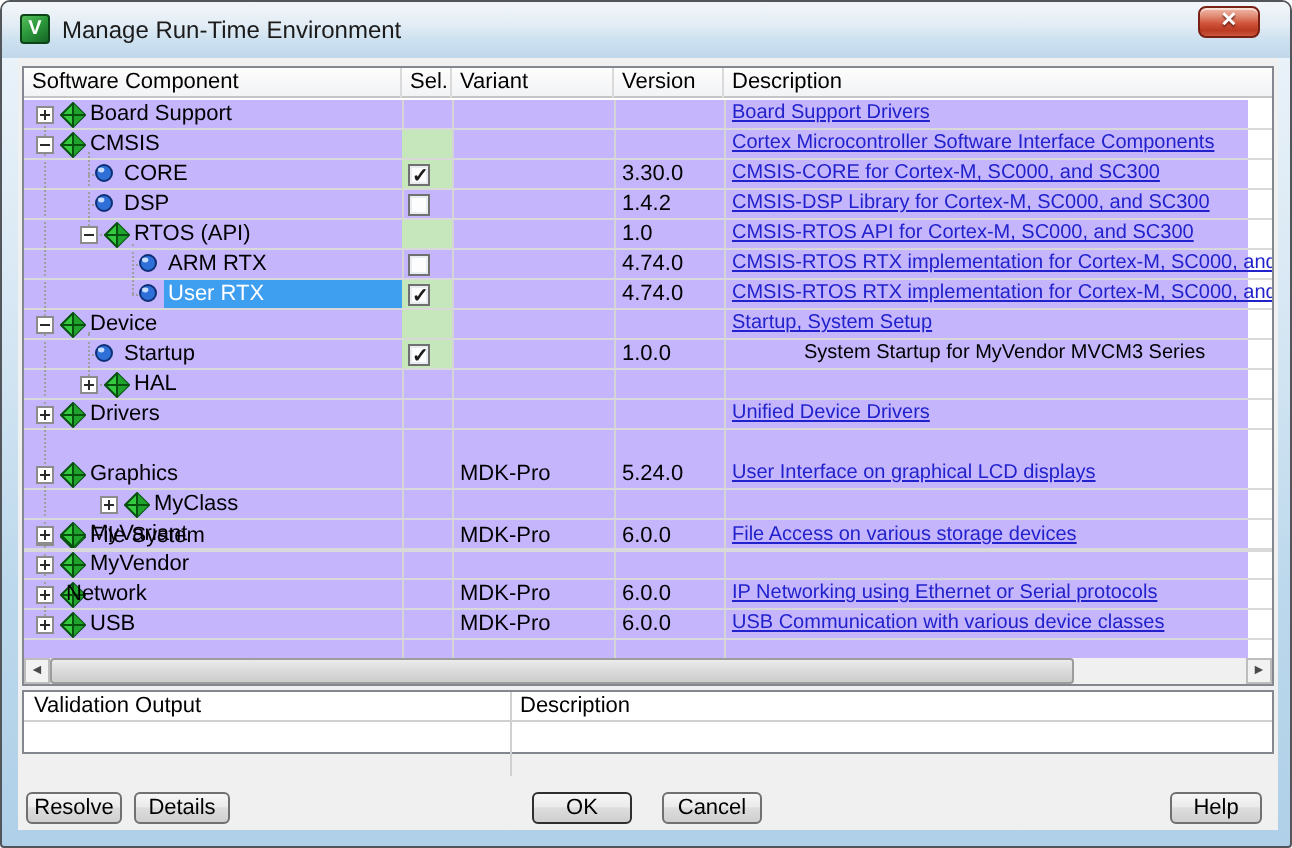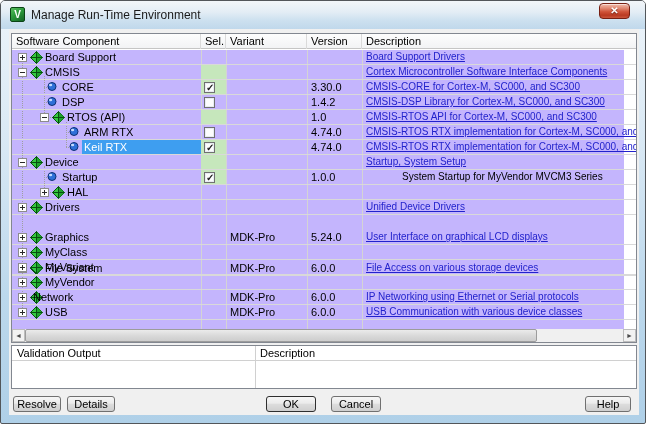--- a/index.html
+++ b/index.html
@@ -61,21 +61,21 @@
   .cb.checked::after{content:"\2713";position:absolute;left:1px;top:-1px;
     font-size:10px;font-weight:bold;color:#1B1B1B;}
   
   .hscroll{position:absolute;left:0;top:295px;width:624px;height:13px;background:#F0F0F0;}
   .sbtn{position:absolute;top:0;width:13px;height:13px;background:#F2F2F2;border:1px solid #BDBDBD;
     color:#4A4A4A;font-size:7px;line-height:11px;text-align:center;}
   .sbtn.left{left:0;} .sbtn.right{right:0;}
   .sthumb{position:absolute;left:13px;top:0;width:512px;height:13px;border-radius:2px;
     background:linear-gradient(180deg,#EBEBEB,#DADADA 50%,#CDCDCD);border:1px solid #9C9C9C;}
   
-  .vpanel{position:absolute;left:2px;top:316px;width:626px;height:44px;background:#fff;
+  .vpanel{position:absolute;left:2px;top:316px;width:626px;height:32px;background:#fff;
     border:1px solid #828790;}
   .vpanel .vh{position:absolute;top:1px;font-size:11px;color:#000;}
   .vh.l{left:5px;} .vh.r{left:248px;}
   .vpanel .hdiv{position:absolute;left:0;top:14px;width:624px;height:1px;background:#D0D0D0;}
   .vpanel .vdiv{position:absolute;left:243px;top:0;width:1px;height:42px;background:#D0D0D0;}
   
   .btn{position:absolute;top:367px;height:16px;font-size:11px;color:#000;text-align:center;
     line-height:14px;border:1px solid #707070;border-radius:3px;cursor:default;
     background:linear-gradient(180deg,#F6F6F6 0%,#EBEBEB 45%,#DDDDDD 50%,#CFCFCF 100%);}
   .btn.default{border-color:#2F2F2F;}
@@ -210,21 +210,21 @@
             <div class="cell c-var"></div>
             <div class="cell c-ver">4.74.0</div>
             <div class="cell c-desc"><a href="#">CMSIS-RTOS RTX implementation for Cortex-M, SC000, and SC300</a></div>
           </div>
           <div class="trow" style="top: 90px;">
             <div class="cell c-tree">
               <span class="ticon" style="left: 57px;"><svg width="10" height="11" viewBox="0 0 10 11">
                   <circle cx="5" cy="5.5" r="4" fill="#2E6FD8" stroke="#0E2F73"></circle>
                   <ellipse cx="3.6" cy="4" rx="1.6" ry="1.2" fill="#C6DCFF"></ellipse>
                 </svg></span>
-              <span class="tlabel selected" style="left: 70px;">Keil RTX</span>
+              <span class="tlabel selected" style="left: 70px;">User RTX</span>
             </div>
             <div class="cell c-sel green">
               <span class="cb checked"></span>
             </div>
             <div class="cell c-var"></div>
             <div class="cell c-ver">4.74.0</div>
             <div class="cell c-desc"><a href="#">CMSIS-RTOS RTX implementation for Cortex-M, SC000, and SC300</a></div>
           </div>
           <div class="trow" style="top: 105px;">
             <div class="cell c-tree">
@@ -309,21 +309,21 @@
                   <path d="M6.5 0.5 L12.5 6.5 L6.5 12.5 Z" fill="#1FA32C" stroke="none"></path>
                   <path d="M6.5 0.5 V12.5 M0.5 6.5 H12.5" stroke="#07500F" stroke-width="1"></path>
                 </svg></span>
               <span class="tlabel" style="left: 31px;">Graphics</span>
             </div>
             <div class="cell c-sel"></div>
             <div class="cell c-var">MDK-Pro</div>
             <div class="cell c-ver">5.24.0</div>
             <div class="cell c-desc"><a href="#">User Interface on graphical LCD displays</a></div>
           </div>
-          <div class="trow" style="top: 195px;">
+          <div class="trow" style="top: 195px; padding-left: 32px;">
             <div class="cell c-tree">
               <span class="expbox plus" style="left: 6px;"></span>
               <span class="ticon" style="left: 18px;"><svg width="13" height="13" viewBox="0 0 13 13">
                   <path d="M6.5 0.5 L12.5 6.5 L6.5 12.5 L0.5 6.5 Z" fill="#35C940" stroke="#07500F"></path>
                   <path d="M6.5 0.5 L12.5 6.5 L6.5 12.5 Z" fill="#1FA32C" stroke="none"></path>
                   <path d="M6.5 0.5 V12.5 M0.5 6.5 H12.5" stroke="#07500F" stroke-width="1"></path>
                 </svg></span>
               <span class="tlabel" style="left: 31px;">MyClass</span>
             </div>
             <div class="cell c-sel"></div>

